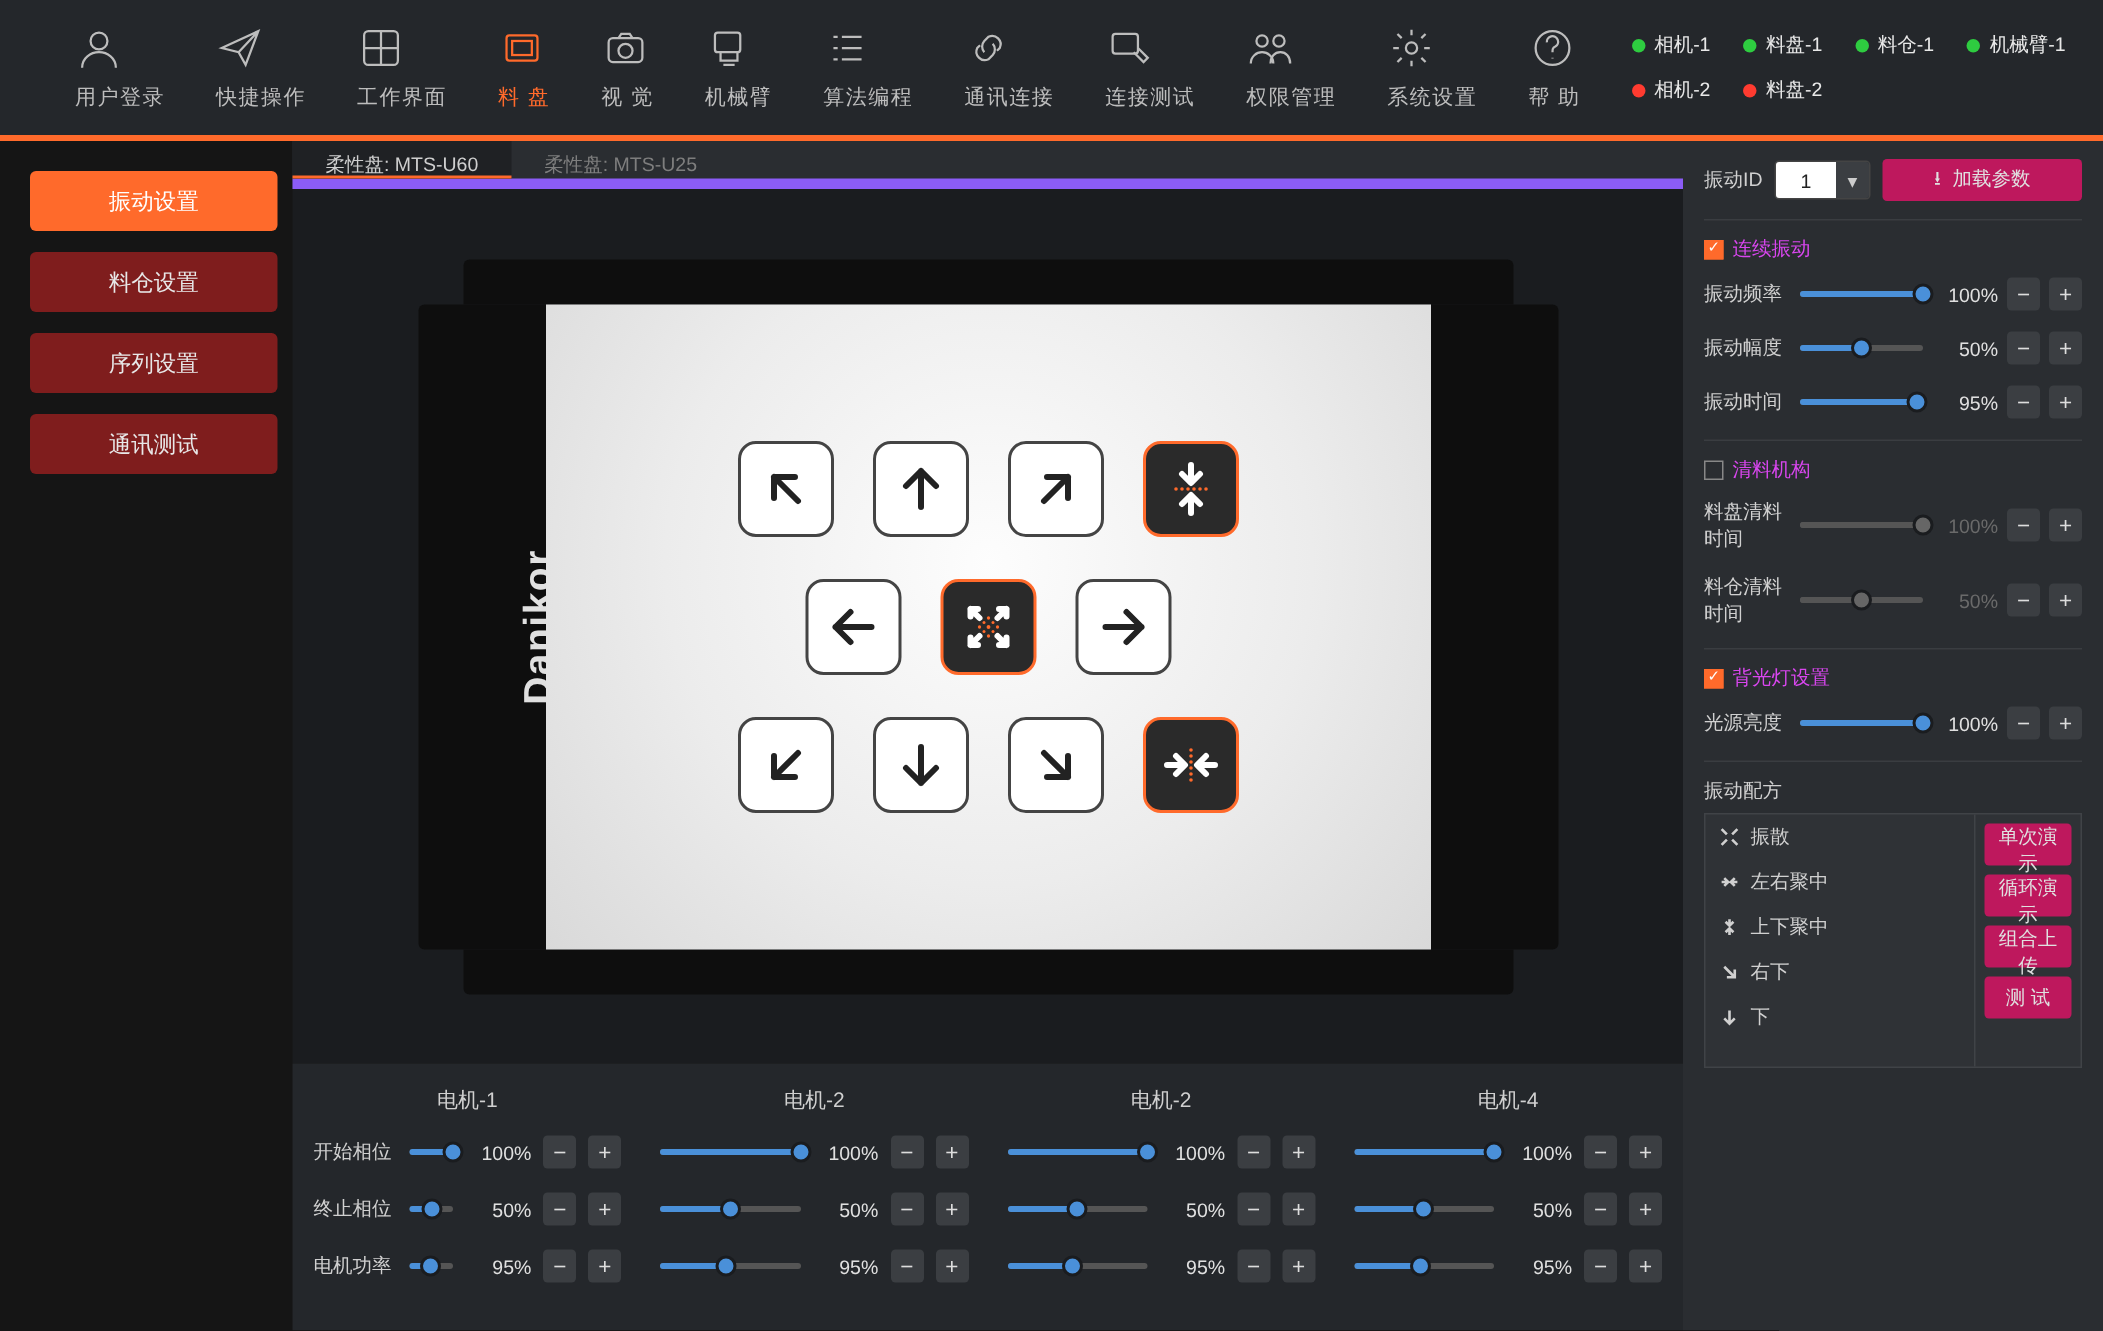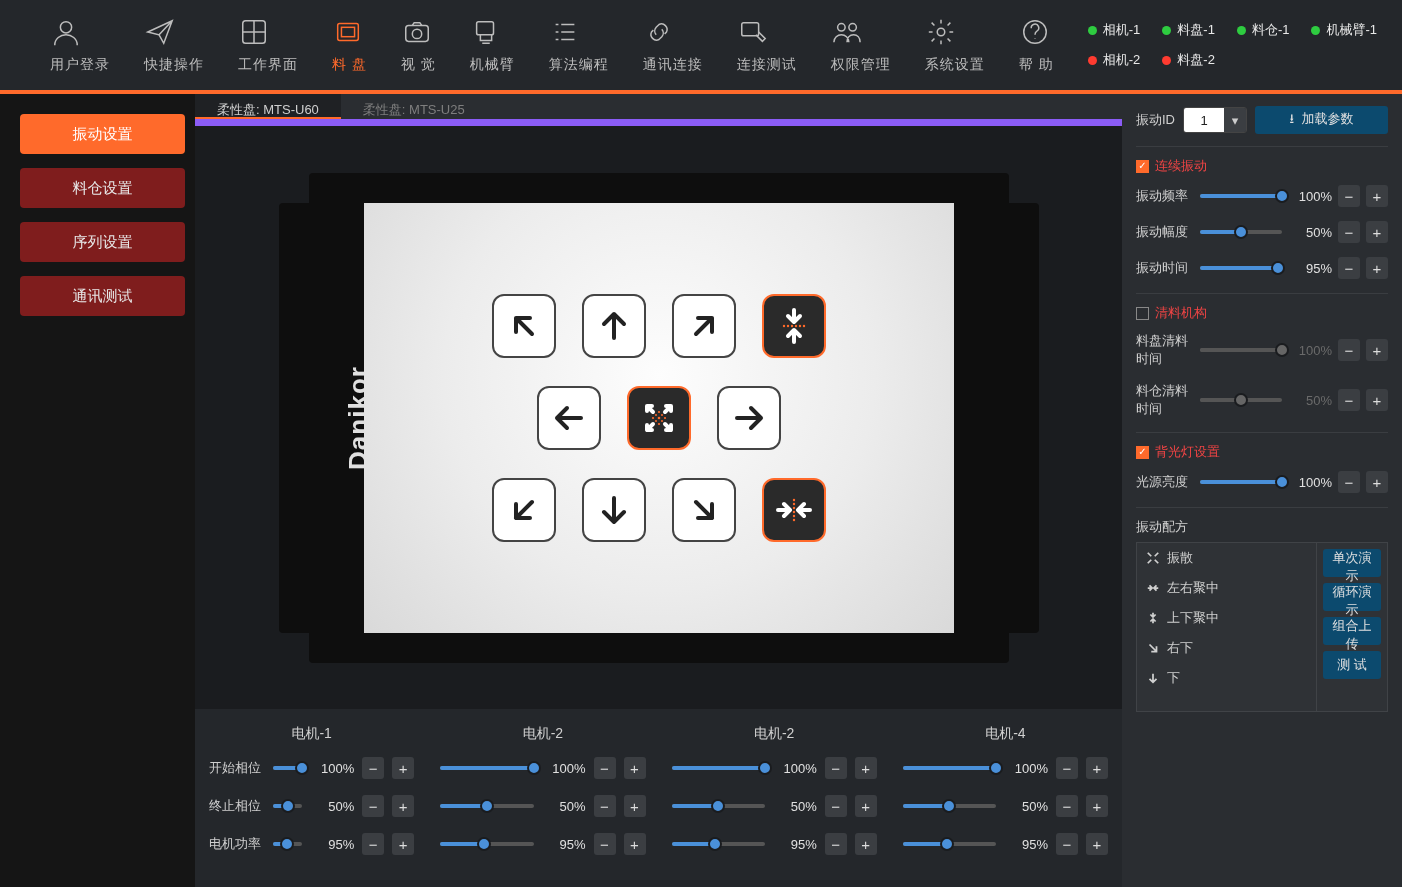--- a/index.html
+++ b/index.html
@@ -74,26 +74,26 @@
 .val { width:44px; text-align:right; color:#e0e0e0; font-size:13px; }
 .step-btn { width:22px; height:22px; background:#3b3e42; border:none; color:#ddd; border-radius:3px; cursor:pointer; font-size:15px; line-height:1; }
 .disabled-text { color:#6a6a6a; }
 
 
 .right-row { display:flex; align-items:center; gap:8px; margin-bottom:12px; }
 .right-label { color:#d0d0d0; font-size:13px; }
 .select-like { display:flex; align-items:center; border:1px solid #444; border-radius:3px; overflow:hidden; }
 .select-val { background:#fff; color:#222; width:40px; height:24px; display:flex; align-items:center; justify-content:center; font-size:13px; }
 .select-caret { width:22px; height:24px; background:#3b3e42; display:flex; align-items:center; justify-content:center; color:#ccc; cursor:pointer; }
-.btn { height:28px; padding:0 10px; background:#0c4a6e; border:none; color:#e0e0e0; border-radius:3px; cursor:pointer; font-size:13px; }
+.btn { height:28px; padding:0 10px; background:#be185d; border:none; color:#e0e0e0; border-radius:3px; cursor:pointer; font-size:13px; }
 .btn.wide { flex:1; }
 .chk { width:13px; height:13px; border:1px solid #888; display:inline-flex; align-items:center; justify-content:center; margin-right:6px; vertical-align:middle; }
 .chk.checked { background:#ff6a2b; border-color:#ff6a2b; }
 .chk.checked::after { content:"✓"; color:#fff; font-size:10px; line-height:1; }
-.section-hd { display:flex; align-items:center; color:#ef4444; font-size:13px; margin:8px 0 10px; cursor:pointer; }
+.section-hd { display:flex; align-items:center; color:#d946ef; font-size:13px; margin:8px 0 10px; cursor:pointer; }
 .right-slider-row { display:flex; align-items:center; gap:6px; margin-bottom:14px; }
 .right-slider-row .param-label { flex:0 0 58px; font-size:13px; }
 
 .recipe-box { background:#2f3236; border:1px solid #404347; height:170px; display:flex; margin-bottom:0; }
 .recipe-list { flex:1; overflow-y:auto; border-right:1px solid #404347; }
 .recipe-list::-webkit-scrollbar { width:10px; }
 .recipe-list::-webkit-scrollbar-thumb { background:#555; border-radius:5px; }
 .recipe-item { display:flex; align-items:center; gap:6px; padding:6px 8px; color:#d0d0d0; font-size:13px; cursor:pointer; }
 .recipe-icon { width:16px; height:16px; display:flex; align-items:center; justify-content:center; }
 .recipe-icon svg { width:14px; height:14px; stroke:#d0d0d0; fill:none; stroke-width:2; }

